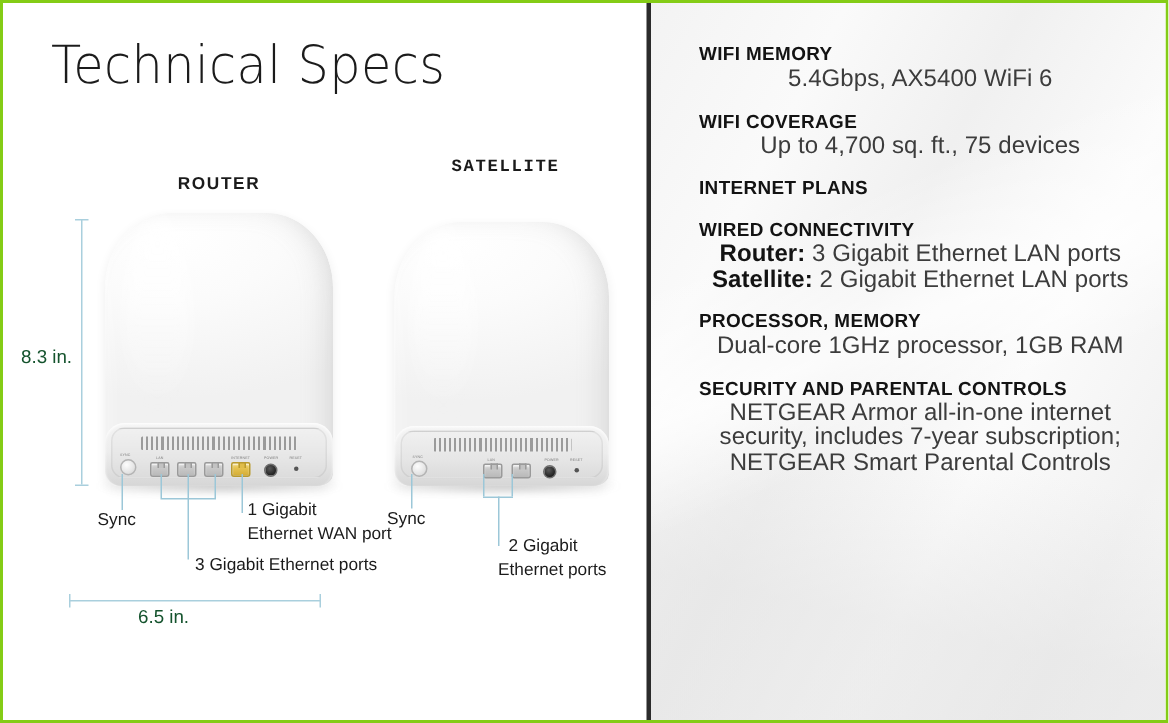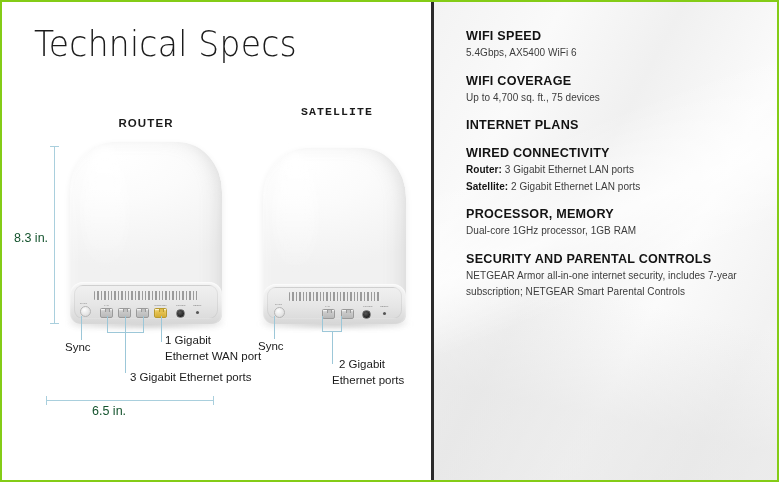--- a/index.html
+++ b/index.html
@@ -207,24 +207,25 @@
   }
   .spec-block { position: relative; margin-bottom: 11px; }
   .spec-label {
     font-size: 12.6px;
     font-weight: 700;
     letter-spacing: 0.25px;
     color: #131313;
     line-height: 17px;
   }
   .spec-value {
-    font-size: 10px;
+    font-size: 16px;
     color: #3c3c3c;
     line-height: 16.5px;
     letter-spacing: 0.05px;
+    text-align: center;
   }
   .spec-value b { color: #131313; font-weight: 700; }
 </style>
 </head>
 <body>
 
 <div id="page">
 
   <div id="left-panel">
 
@@ -318,21 +319,21 @@
     <div class="lead lead-v" style="left:330px; top:329px; height:33px;"></div>
     <div class="callout-text" style="left:337px; top:355px;">2 Gigabit</div>
     <div class="callout-text" style="left:330px; top:371px;">Ethernet ports</div>
   </div>
 
   <div id="divider"></div>
 
   <div id="right-panel">
 
     <div class="spec-block">
-      <div class="spec-label">WIFI SPEED</div>
+      <div class="spec-label">WIFI MEMORY</div>
       <div class="spec-value">5.4Gbps, AX5400 WiFi 6</div>
     </div>
 
     <div class="spec-block">
       <div class="spec-label">WIFI COVERAGE</div>
       <div class="spec-value">Up to 4,700 sq. ft., 75 devices</div>
     </div>
 
     <div class="spec-block">
       <div class="spec-label">INTERNET PLANS</div>

